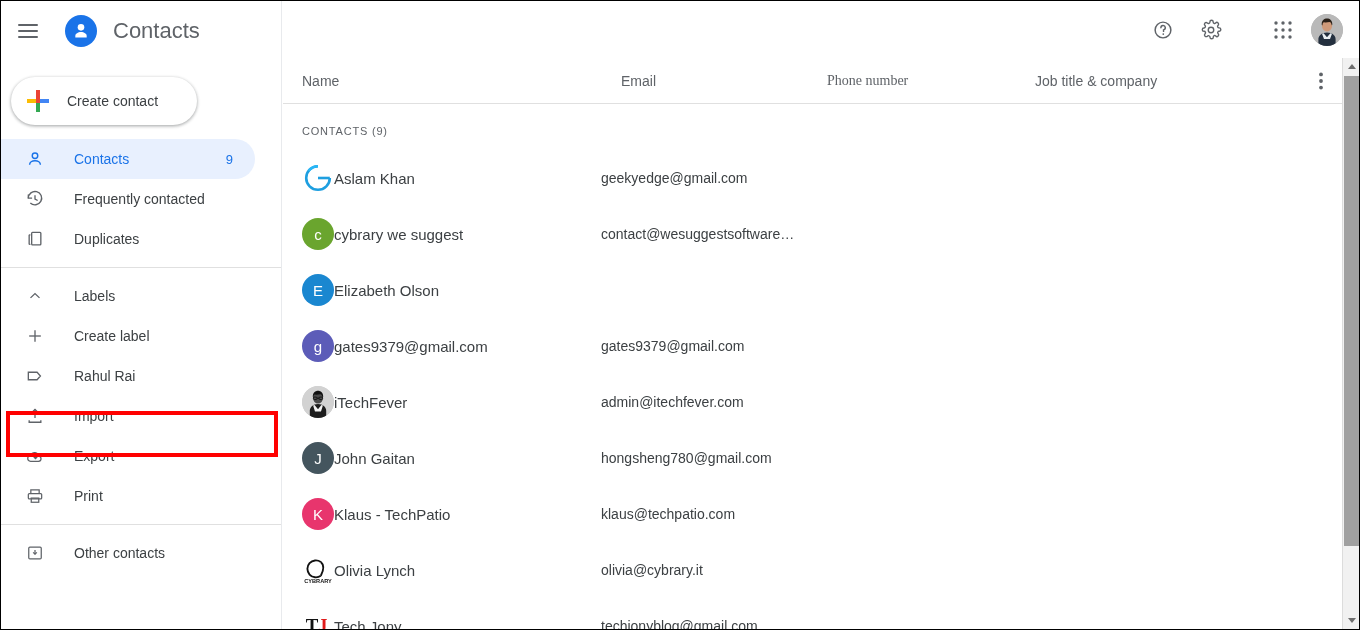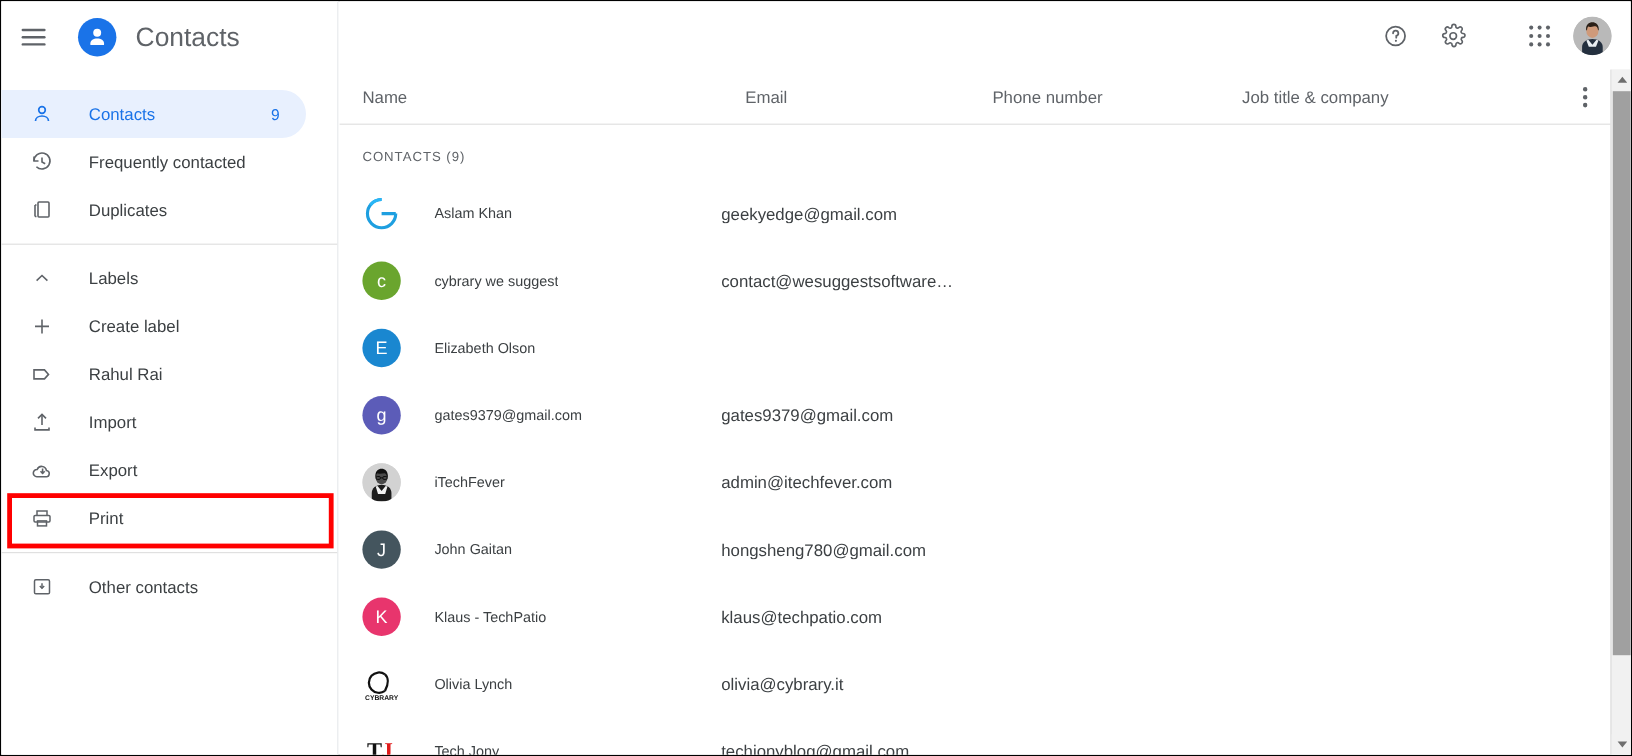--- a/index.html
+++ b/index.html
@@ -222,21 +222,21 @@
     display: flex;
     align-items: center;
     height: 46px;
     border-bottom: 1px solid #e0e0e0;
     font-size: 14px;
     color: #5f6368;
     position: relative;
   }
   .col-name  { width: 338px; padding-left: 19px; }
   .col-email { width: 206px; }
-  .col-phone { width: 208px; }
+  .col-phone { width: 208px; font-family: Liberation Serif, serif; }
   .col-job   { flex: 1 1 auto; }
   .head-more {
     position: absolute;
     right: 26px;
     top: 50%;
     transform: translateY(-50%);
     width: 24px; height: 24px;
     display: flex; align-items: center; justify-content: center;
     cursor: pointer;
     color: #5f6368;
@@ -269,22 +269,21 @@
     border-radius: 50%;
     flex: 0 0 auto;
     display: flex; align-items: center; justify-content: center;
     color: #ffffff;
     font-size: 15px;
     overflow: hidden;
     position: relative;
   }
   .avatar.plain { background: transparent !important; border-radius: 0; }
   .contact-name {
-    margin-left: 28px;
-    font-size: 12px;
+    font-size: 15px;
     color: #3c4043;
     white-space: nowrap;
     overflow: hidden;
     text-overflow: ellipsis;
   }
   .cell-email {
     width: 206px;
     font-size: 14px;
     color: #3c4043;
     white-space: nowrap;
@@ -347,20 +346,32 @@
       </div>
       <div class="brand-logo">
         <svg width="22" height="22" viewBox="0 0 24 24" fill="#ffffff">
           <circle cx="12" cy="8" r="3.6"></circle>
           <path d="M12 13.2c-3.4 0-6.2 1.9-6.2 4.2V19h12.4v-1.6c0-2.3-2.8-4.2-6.2-4.2z"></path>
         </svg>
       </div>
       <div class="brand-title">Contacts</div>
     </div>
 
+    <div class="create-contact">
+      <div class="gplus">
+        <svg width="22" height="22" viewBox="0 0 22 22">
+          <rect x="9" y="0" width="4" height="9" fill="#ea4335"></rect>
+          <rect x="9" y="13" width="4" height="9" fill="#34a853"></rect>
+          <rect x="0" y="9" width="9" height="4" fill="#fbbc04"></rect>
+          <rect x="13" y="9" width="9" height="4" fill="#4285f4"></rect>
+          <rect x="9" y="9" width="4" height="4" fill="#ea4335"></rect>
+        </svg>
+      </div>
+      <div class="create-label">Create contact</div>
+    </div>
 
     <div class="nav-list">
 
       <div class="nav-item active">
         <span class="nav-icon">
           <svg width="20" height="20" viewBox="0 0 24 24" fill="none" stroke="currentColor" stroke-width="1.7">
             <circle cx="12" cy="8" r="3.3"></circle>
             <path d="M5.5 19c0-3 2.9-5 6.5-5s6.5 2 6.5 5"></path>
           </svg>
         </span>

